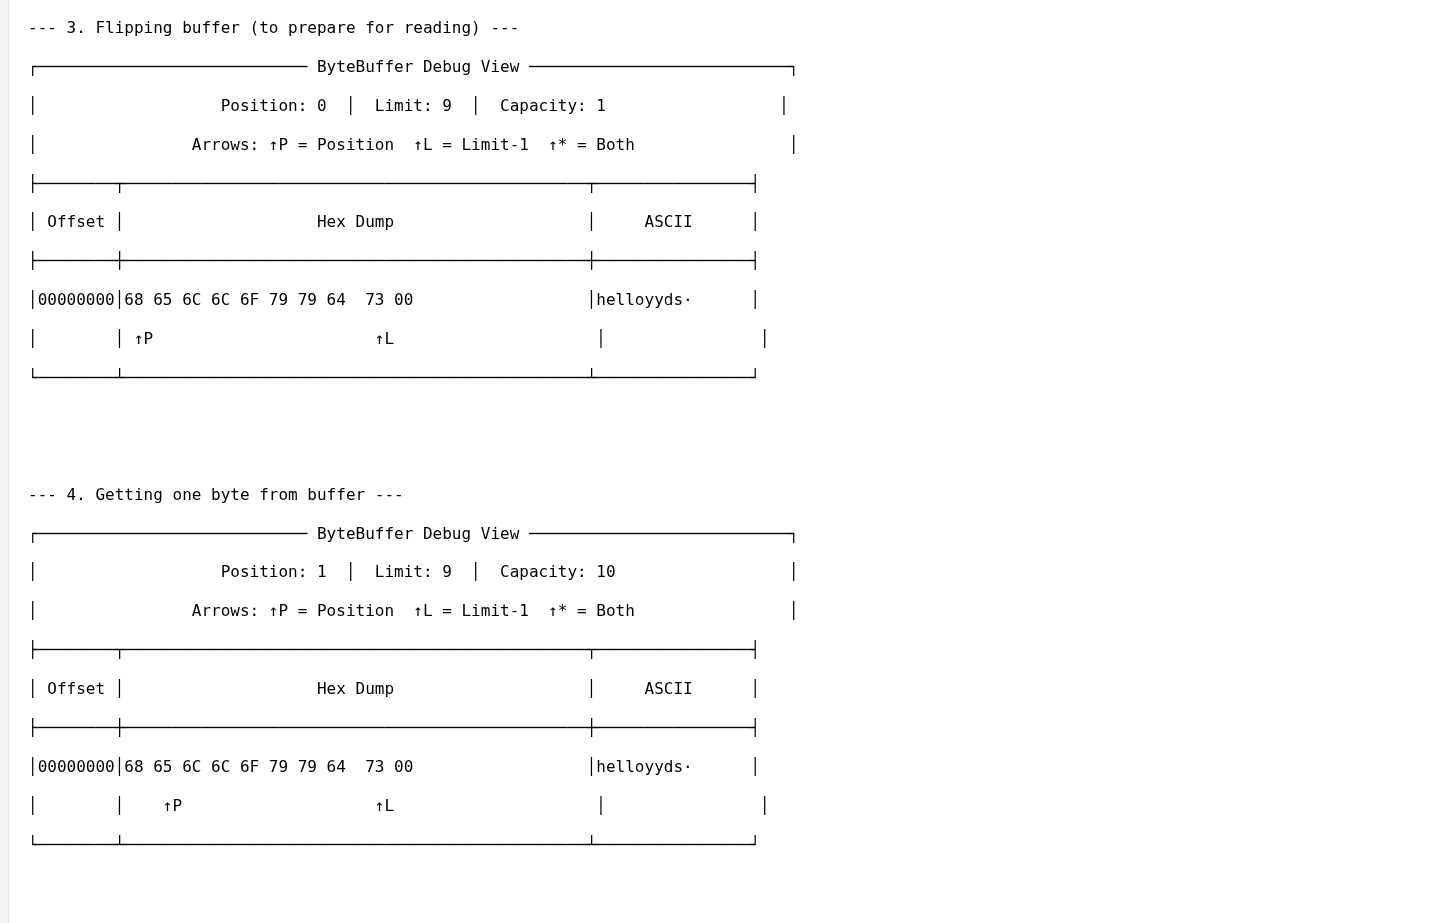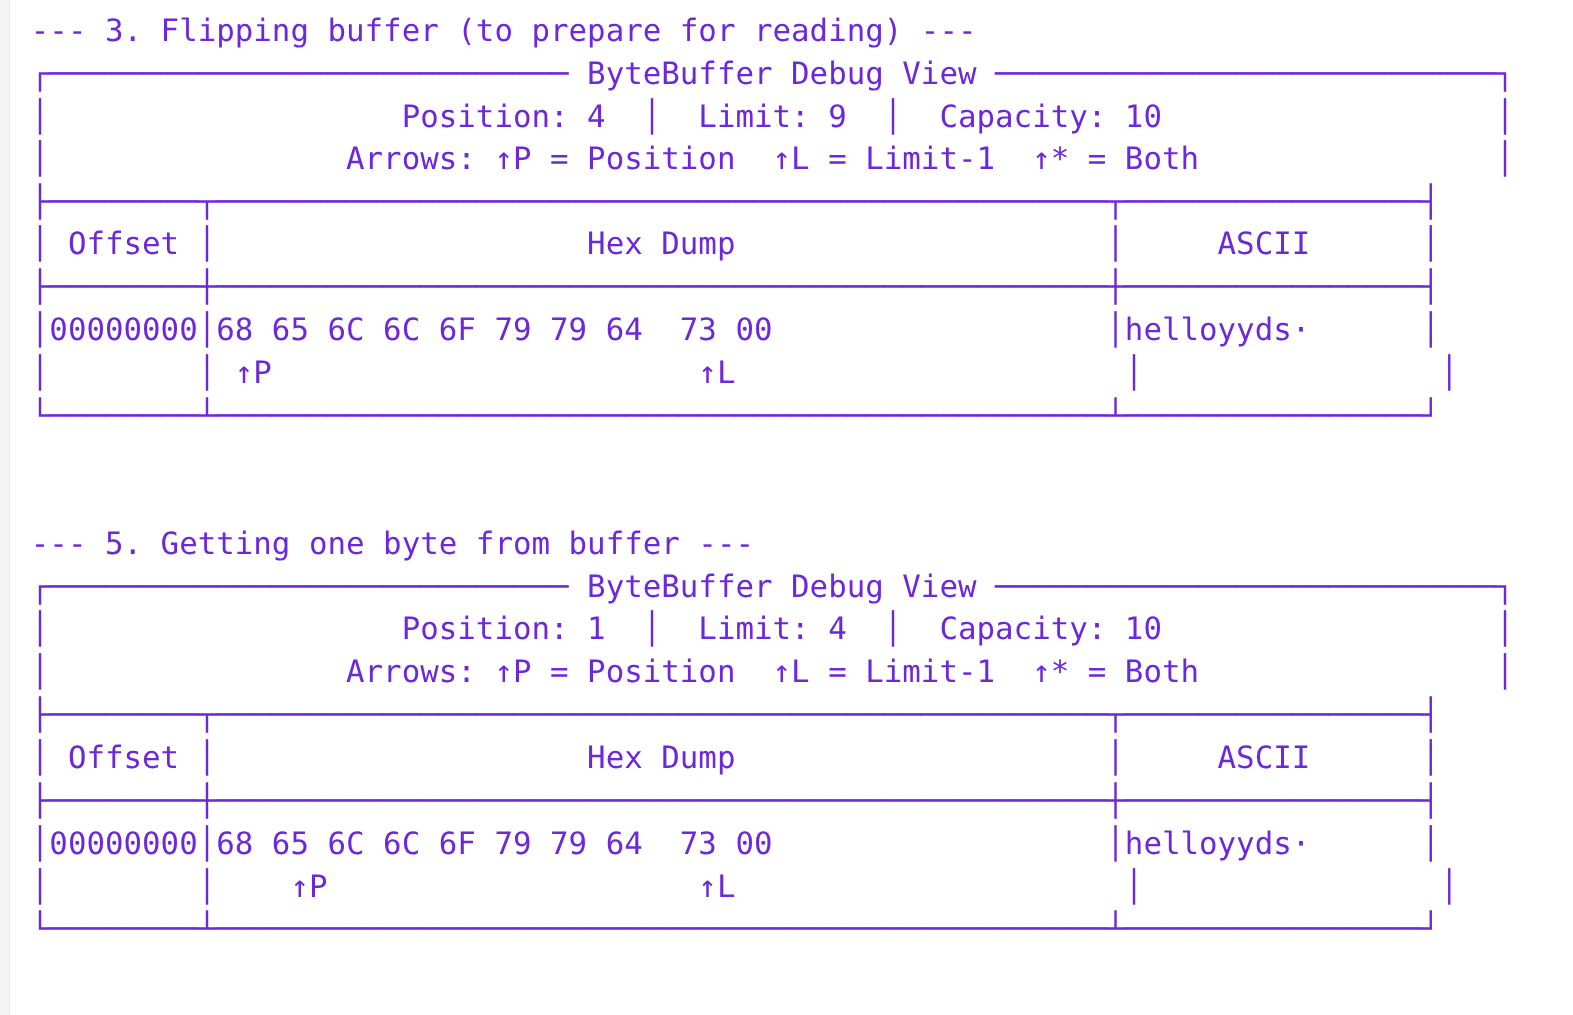--- a/index.html
+++ b/index.html
@@ -12,57 +12,57 @@
   }
   .gutter {
     position: absolute; left: 0; top: 0;
     width: 8px; height: 923px;
     background: #f4f4f4;
     border-right: 1px solid #e7e7e7;
   }
   .console {
     position: absolute;
     left: 28px; top: 9px;
-    color: #6d28d9;
-    font-size: 28px;
+    color: #000000;
+    font-size: 16px;
   }
   .line {
     white-space: pre;
     height: 38.9px;
     line-height: 38.9px;
   }
 </style>
 </head>
 <body>
 
 <div class="gutter"></div>
 
 <div class="console">
   <div class="line">--- 3. Flipping buffer (to prepare for reading) ---</div>
 
   <div>
     <div class="line">┌──────────────────────────── ByteBuffer Debug View ───────────────────────────┐</div>
-    <div class="line">│                   Position: 4  │  Limit: 9  │  Capacity: 10                  │</div>
+    <div class="line">│                   Position: 0  │  Limit: 9  │  Capacity: 1                  │</div>
     <div class="line">│                Arrows: ↑P = Position  ↑L = Limit-1  ↑* = Both                │</div>
     <div class="line">├────────┬────────────────────────────────────────────────┬────────────────┤</div>
     <div class="line">│ Offset │                    Hex Dump                    │     ASCII      │</div>
     <div class="line">├────────┼────────────────────────────────────────────────┼────────────────┤</div>
     <div class="line">│00000000│68 65 6C 6C 6F 79 79 64  73 00                  │helloyyds·      │</div>
     <div class="line">│        │ ↑P                       ↑L                     │                │</div>
     <div class="line">└────────┴────────────────────────────────────────────────┴────────────────┘</div>
   </div>
 
   <div class="line"></div>
   <div class="line"></div>
 
-  <div class="line">--- 5. Getting one byte from buffer ---</div>
+  <div class="line">--- 4. Getting one byte from buffer ---</div>
 
   <div>
     <div class="line">┌──────────────────────────── ByteBuffer Debug View ───────────────────────────┐</div>
-    <div class="line">│                   Position: 1  │  Limit: 4  │  Capacity: 10                  │</div>
+    <div class="line">│                   Position: 1  │  Limit: 9  │  Capacity: 10                  │</div>
     <div class="line">│                Arrows: ↑P = Position  ↑L = Limit-1  ↑* = Both                │</div>
     <div class="line">├────────┬────────────────────────────────────────────────┬────────────────┤</div>
     <div class="line">│ Offset │                    Hex Dump                    │     ASCII      │</div>
     <div class="line">├────────┼────────────────────────────────────────────────┼────────────────┤</div>
     <div class="line">│00000000│68 65 6C 6C 6F 79 79 64  73 00                  │helloyyds·      │</div>
     <div class="line">│        │    ↑P                    ↑L                     │                │</div>
     <div class="line">└────────┴────────────────────────────────────────────────┴────────────────┘</div>
   </div>
 </div>
 

